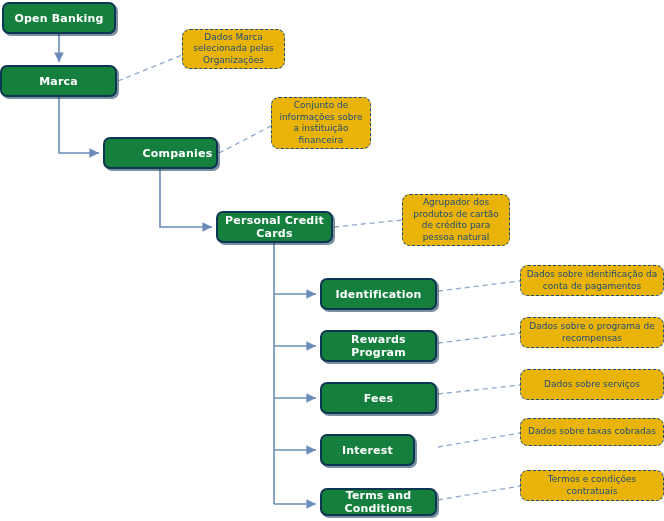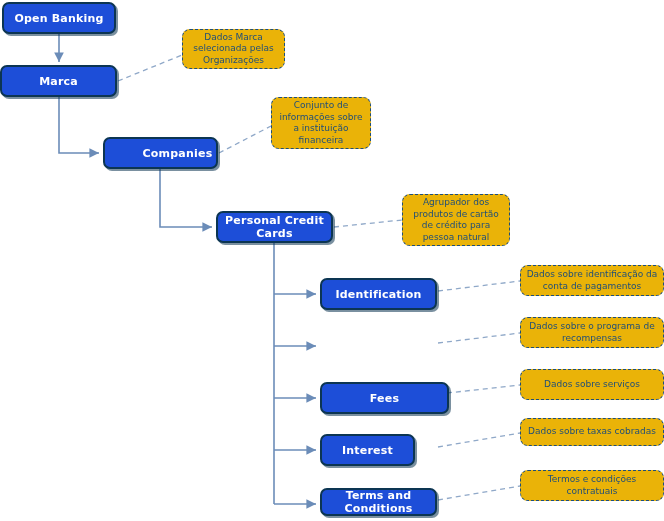--- a/index.html
+++ b/index.html
@@ -19,21 +19,21 @@
     position: absolute;
     left: 0;
     top: 0;
     width: 664px;
     height: 521px;
     pointer-events: none;
   }
   .node {
     position: absolute;
     box-sizing: border-box;
-    background: #1d4ed8;
+    background: #15803d;
     border: 2px solid #0c3552;
     border-radius: 7px;
     color: #ffffff;
     font-weight: bold;
     font-size: 11px;
     letter-spacing: 0.2px;
     display: flex;
     align-items: center;
     justify-content: center;
     text-align: center;
@@ -101,21 +101,24 @@
     </div>
   <div class="node" style="left:103px;top:137px;width:115px;height:32px;padding-left:34px;">
       <span>Companies</span>
     </div>
   <div class="node" style="left:216px;top:211px;width:117px;height:32px;">
       <span>Personal Credit Cards</span>
     </div>
   <div class="node" style="left:320px;top:278px;width:117px;height:32px;">
       <span>Identification</span>
     </div>
-  <div class="node" style="left:320px;top:382px;width:129px;height:32px;text-align:center;">
+  <div class="node" style="left:320px;top:330px;width:117px;height:32px;">
+      <span>Rewards Program</span>
+    </div>
+  <div class="node" style="left:320px;top:382px;width:117px;height:32px;text-align:center;">
       <span>Fees</span>
     </div>
   <div class="node" style="left:320px;top:434px;width:95px;height:32px;">
       <span>Interest</span>
     </div>
   <div class="node" style="left:320px;top:488px;width:117px;height:28px;">
       <span>Terms and Conditions</span>
     </div>
 
   <div class="note" style="left:182px;top:29px;width:103px;height:40px;">

